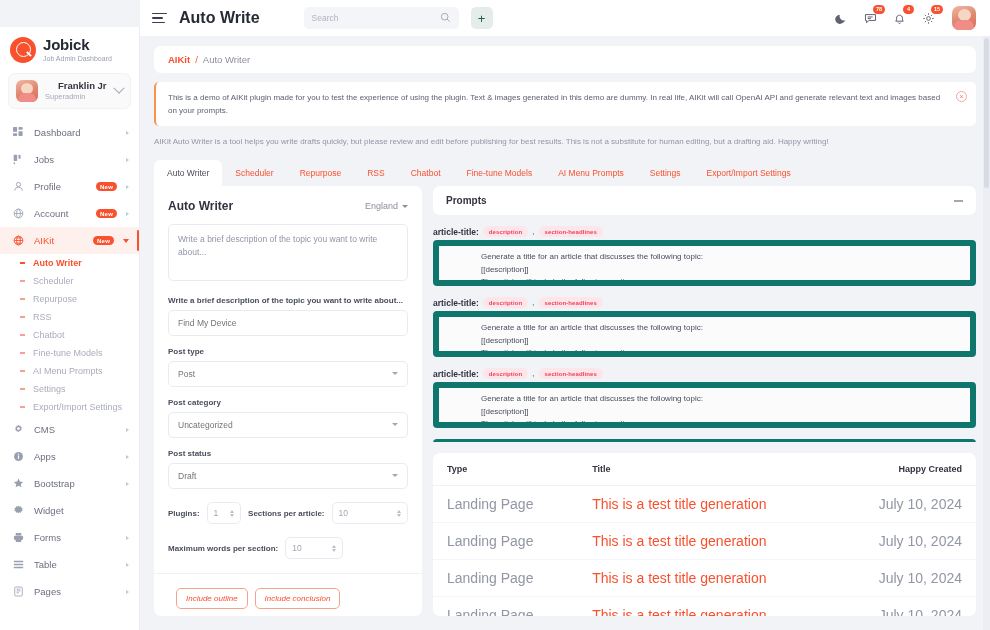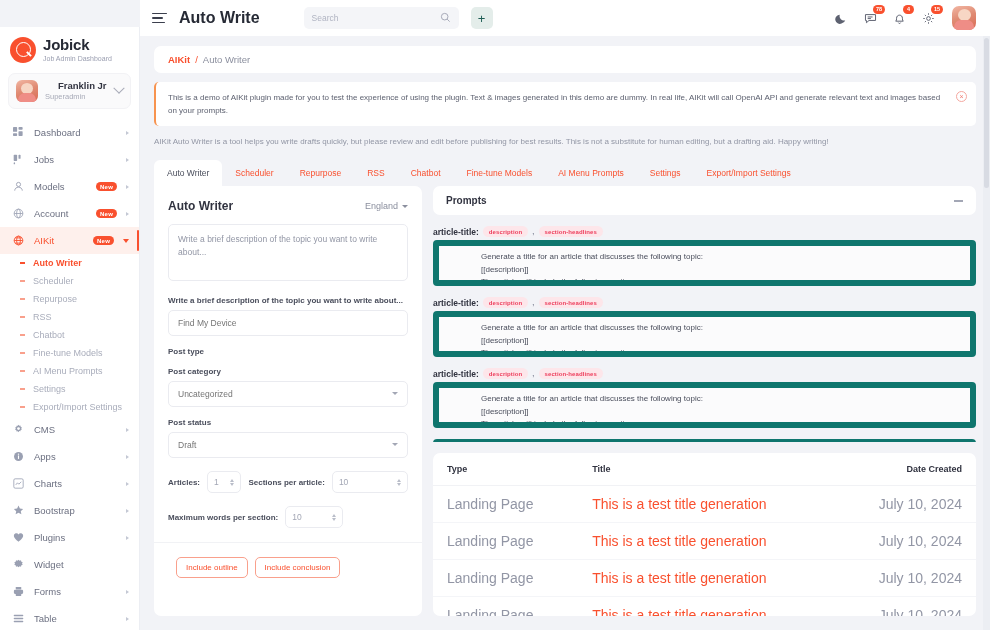--- a/index.html
+++ b/index.html
@@ -198,21 +198,21 @@
   }
   .numbox.w1 { width: 35px; }
   .numbox.w2 { width: 78px; }
   .numbox.w3 { width: 58px; }
   .numbox .nval { flex: 1; }
   .spin { display: flex; flex-direction: column; gap: 1px; }
   .spin i { width:0;height:0;border-left:2.6px solid transparent;border-right:2.6px solid transparent; }
   .spin i.u { border-bottom: 3px solid #b9bdc9; }
   .spin i.d { border-top: 3px solid #b9bdc9; }
 
-  .chips-area { margin: 14px -14px 12px -14px; border-top: 1px solid #f1f2f5; padding: 14px 14px 0 22px; }
+  .chips-area { margin: 14px -14px 12px -14px; border-top: 1px solid #f1f2f5; padding: 14px 14px 0 22px; font-style: italic; }
   .chips { display: flex; flex-wrap: wrap; gap: 7px; }
   .chip {
     border: 1px solid #f9a08c; color: #f9502e; border-radius: 5px;
     font-size: 8px; padding: 5px 9px; cursor: pointer; white-space: nowrap; background:#fff;
   }
 
   
   .col-right { flex: 1; display: flex; flex-direction: column; gap: 11px; min-width: 0; }
   .prompts-head {
     background: #fff; border-radius: 7px; padding: 9px 13px;
@@ -302,21 +302,21 @@
         <span class="lbl">Jobs</span>
         <span class="arrow"></span>
       </div>
       <div class="nav-item">
         <span class="ico">
             <svg width="11" height="11" viewBox="0 0 16 16" fill="none" stroke="currentColor" stroke-width="1.3">
               <circle cx="8" cy="5" r="3"></circle>
               <path d="M2.5 14c0-3 2.5-5 5.5-5s5.5 2 5.5 5"></path>
             </svg>
           </span>
-        <span class="lbl">Models</span>
+        <span class="lbl">Profile</span>
         <span class="badge-new">New</span>
         <span class="arrow"></span>
       </div>
       <div class="nav-item">
         <span class="ico">
             <svg width="11" height="11" viewBox="0 0 16 16" fill="none" stroke="currentColor" stroke-width="1.2">
               <circle cx="8" cy="8" r="6.3"></circle>
               <ellipse cx="8" cy="8" rx="2.8" ry="6.3"></ellipse>
               <path d="M1.8 8h12.4"></path>
             </svg>
@@ -391,44 +391,25 @@
               <circle cx="8" cy="8" r="6.5"></circle>
               <rect x="7.2" y="6.5" width="1.6" height="5" fill="#fff"></rect>
               <circle cx="8" cy="4.6" r="1" fill="#fff"></circle>
             </svg>
           </span>
         <span class="lbl">Apps</span>
         <span class="arrow"></span>
       </div>
       <div class="nav-item">
         <span class="ico">
-            <svg width="11" height="11" viewBox="0 0 16 16" fill="none" stroke="currentColor" stroke-width="1.2">
-              <rect x="1.2" y="1.2" width="13.6" height="13.6" rx="2"></rect>
-              <path d="M4 10l2.5-3 2 2L12 5.5"></path>
-            </svg>
-          </span>
-        <span class="lbl">Charts</span>
-        <span class="arrow"></span>
-      </div>
-      <div class="nav-item">
-        <span class="ico">
             <svg width="11" height="11" viewBox="0 0 16 16" fill="currentColor">
               <path d="M8 .9l2 4.3 4.7.6-3.4 3.2.9 4.6L8 11.4 3.8 13.6l.9-4.6L1.3 5.8 6 5.2z"></path>
             </svg>
           </span>
         <span class="lbl">Bootstrap</span>
-        <span class="arrow"></span>
-      </div>
-      <div class="nav-item">
-        <span class="ico">
-            <svg width="11" height="11" viewBox="0 0 16 16" fill="currentColor">
-              <path d="M8 14S1.2 9.8 1.2 5.6A3.6 3.6 0 018 3.8a3.6 3.6 0 016.8 1.8C14.8 9.8 8 14 8 14z"></path>
-            </svg>
-          </span>
-        <span class="lbl">Plugins</span>
         <span class="arrow"></span>
       </div>
       <div class="nav-item">
         <span class="ico">
             <svg width="11" height="11" viewBox="0 0 16 16" fill="currentColor">
               <path d="M8 1l1.6 1.4 2-.5.5 2 2 .8-1 1.8 1 1.8-2 .8-.5 2-2-.5L8 12l-1.6-1.4-2 .5-.5-2-2-.8 1-1.8-1-1.8 2-.8.5-2 2 .5z"></path>
             </svg>
           </span>
         <span class="lbl">Widget</span>
       </div>
@@ -557,35 +538,39 @@
               <span class="caret"></span>
             </div>
           </div>
 
           <textarea class="ta-topic" style="">Write a brief description of the topic you want to write about...</textarea>
 
           <div class="fld-label">Write a brief description of the topic you want to write about...</div>
           <input class="inp" placeholder="Find My Device" style="">
 
           <div class="fld-label">Post type</div>
+          <div class="sel-wrap">
+            <input class="sel" readonly="" placeholder="Post" style="">
+            <span class="caret2"></span>
+          </div>
 
           <div class="fld-label">Post category</div>
           <div class="sel-wrap">
             <input class="sel" readonly="" placeholder="Uncategorized" style="">
             <span class="caret2"></span>
           </div>
 
           <div class="fld-label">Post status</div>
           <div class="sel-wrap">
             <input class="sel" readonly="" placeholder="Draft" style="">
             <span class="caret2"></span>
           </div>
 
           <div class="num-row">
-            <span class="num-label">Articles:</span>
+            <span class="num-label">Plugins:</span>
             <div class="numbox w1">
               <span class="nval">1</span>
               <span class="spin">
                   <i class="u"></i>
                   <i class="d"></i>
                 </span>
             </div>
             <span class="num-label">Sections per article:</span>
             <div class="numbox w2">
               <span class="nval">10</span>
@@ -672,21 +657,21 @@
             </div>
 
           </div>
 
           <div class="table-card">
             <table class="tbl">
               <thead>
                 <tr>
                   <th>Type</th>
                   <th>Title</th>
-                  <th class="right">Date Created</th>
+                  <th class="right">Happy Created</th>
                 </tr>
               </thead>
               <tbody>
                 <tr>
                   <td>Landing Page</td>
                   <td class="title-cell">This is a test title generation</td>
                   <td class="right">July 10, 2024</td>
                 </tr>
                 <tr>
                   <td>Landing Page</td>

